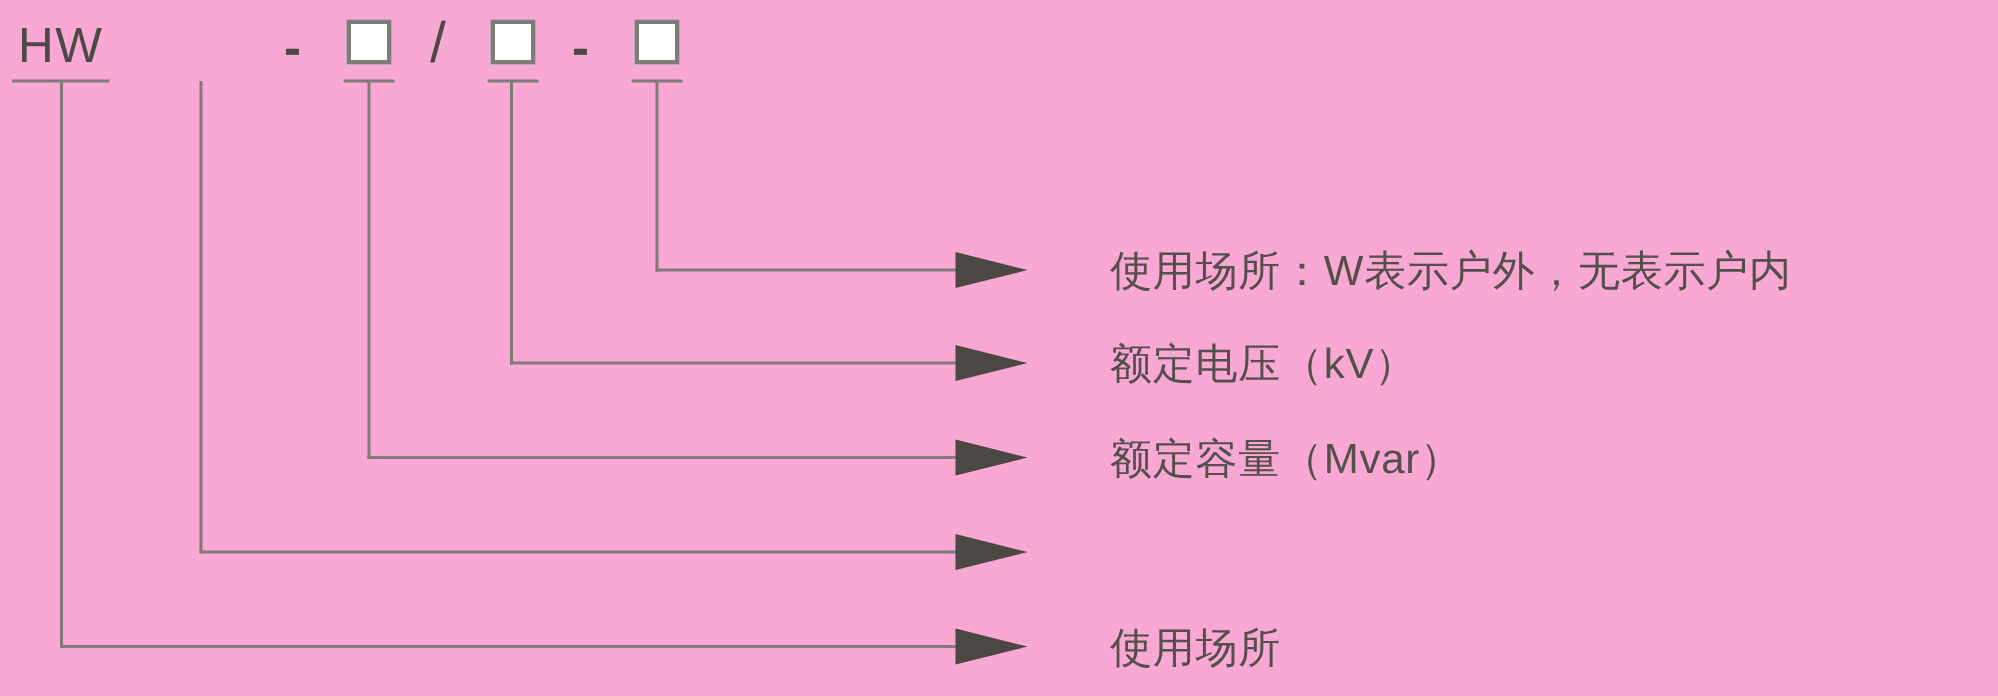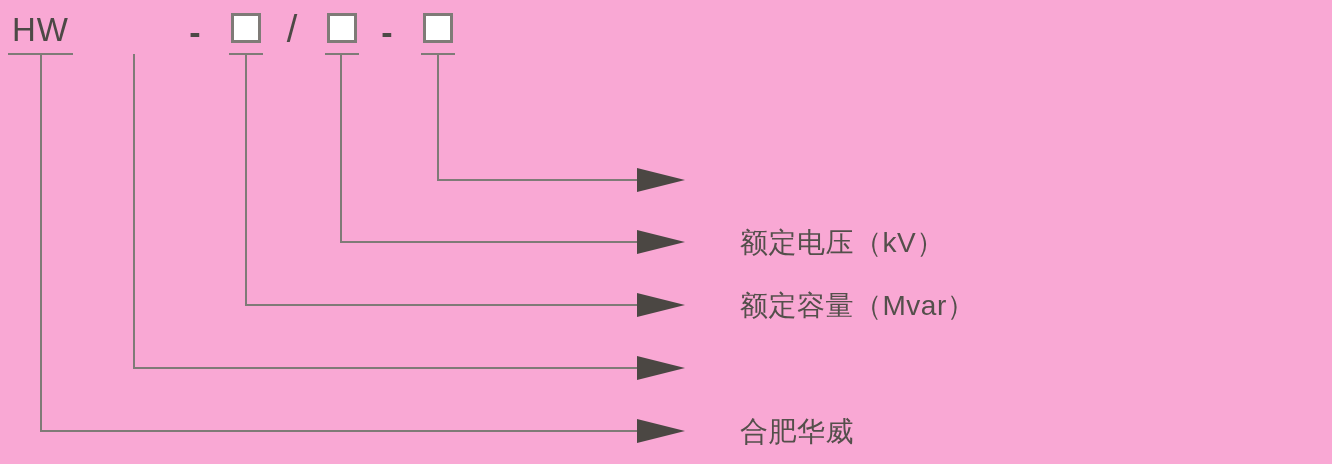--- a/index.html
+++ b/index.html
@@ -144,17 +144,18 @@
   <div class="hline h-row3"></div>
   <div class="hline h-row4"></div>
   <div class="hline h-row5"></div>
 
   <div class="arrowhead a-row1"></div>
   <div class="arrowhead a-row2"></div>
   <div class="arrowhead a-row3"></div>
   <div class="arrowhead a-row4"></div>
   <div class="arrowhead a-row5"></div>
 
+  <div class="legend-label l-row1">使用场所：W表示户外，无表示户内</div>
   <div class="legend-label l-row2">额定电压（kV）</div>
   <div class="legend-label l-row3">额定容量（Mvar）</div>
-  <div class="legend-label l-row5">合肥华威</div>
+  <div class="legend-label l-row5">使用场所</div>
 
 </div>
 
 </body></html>

